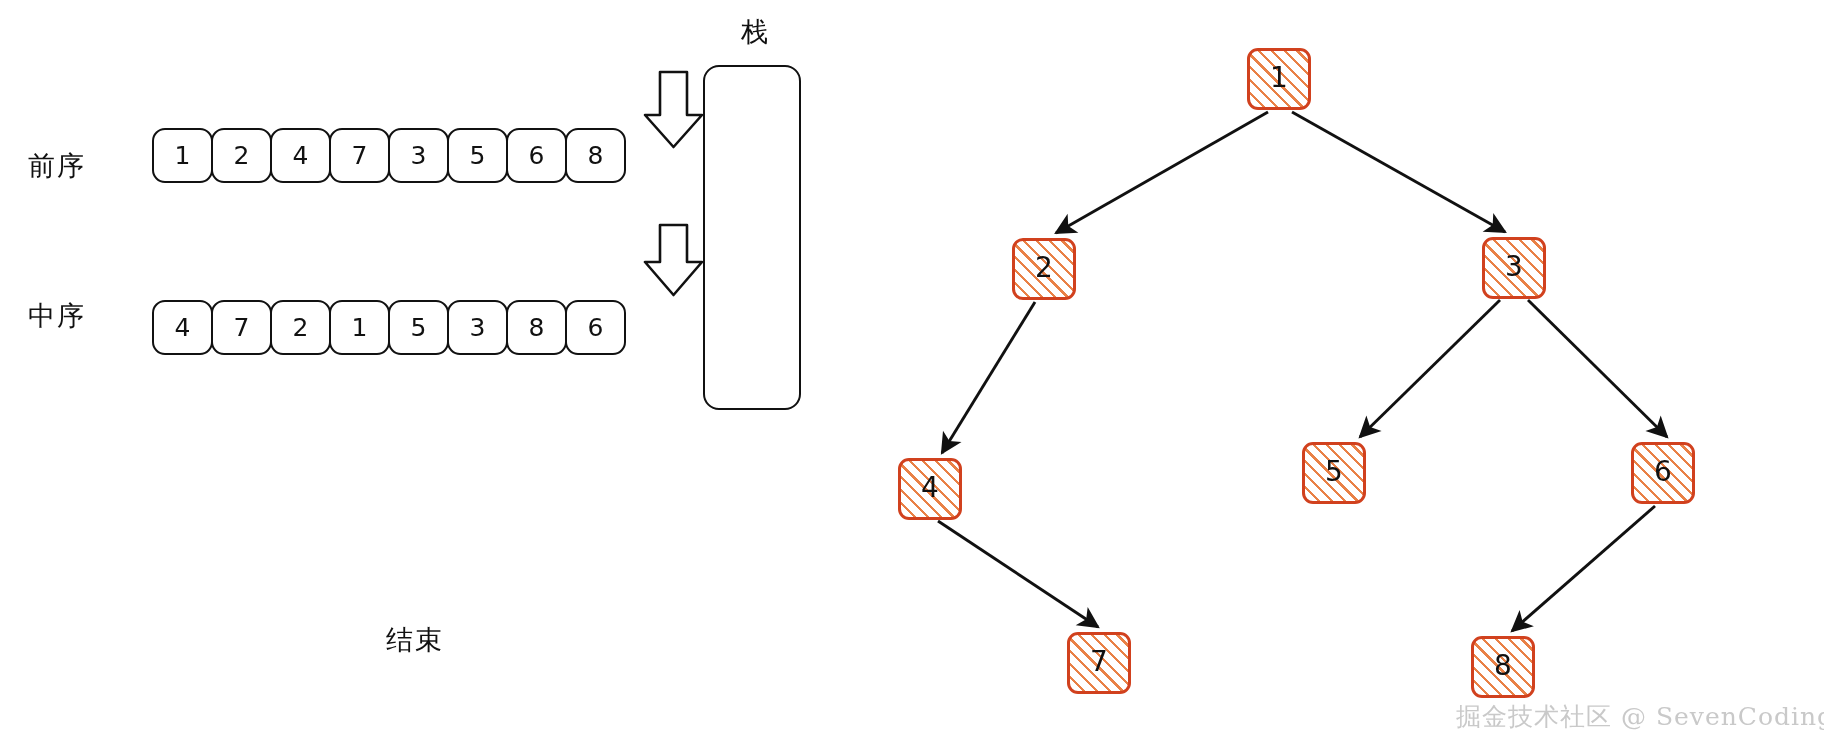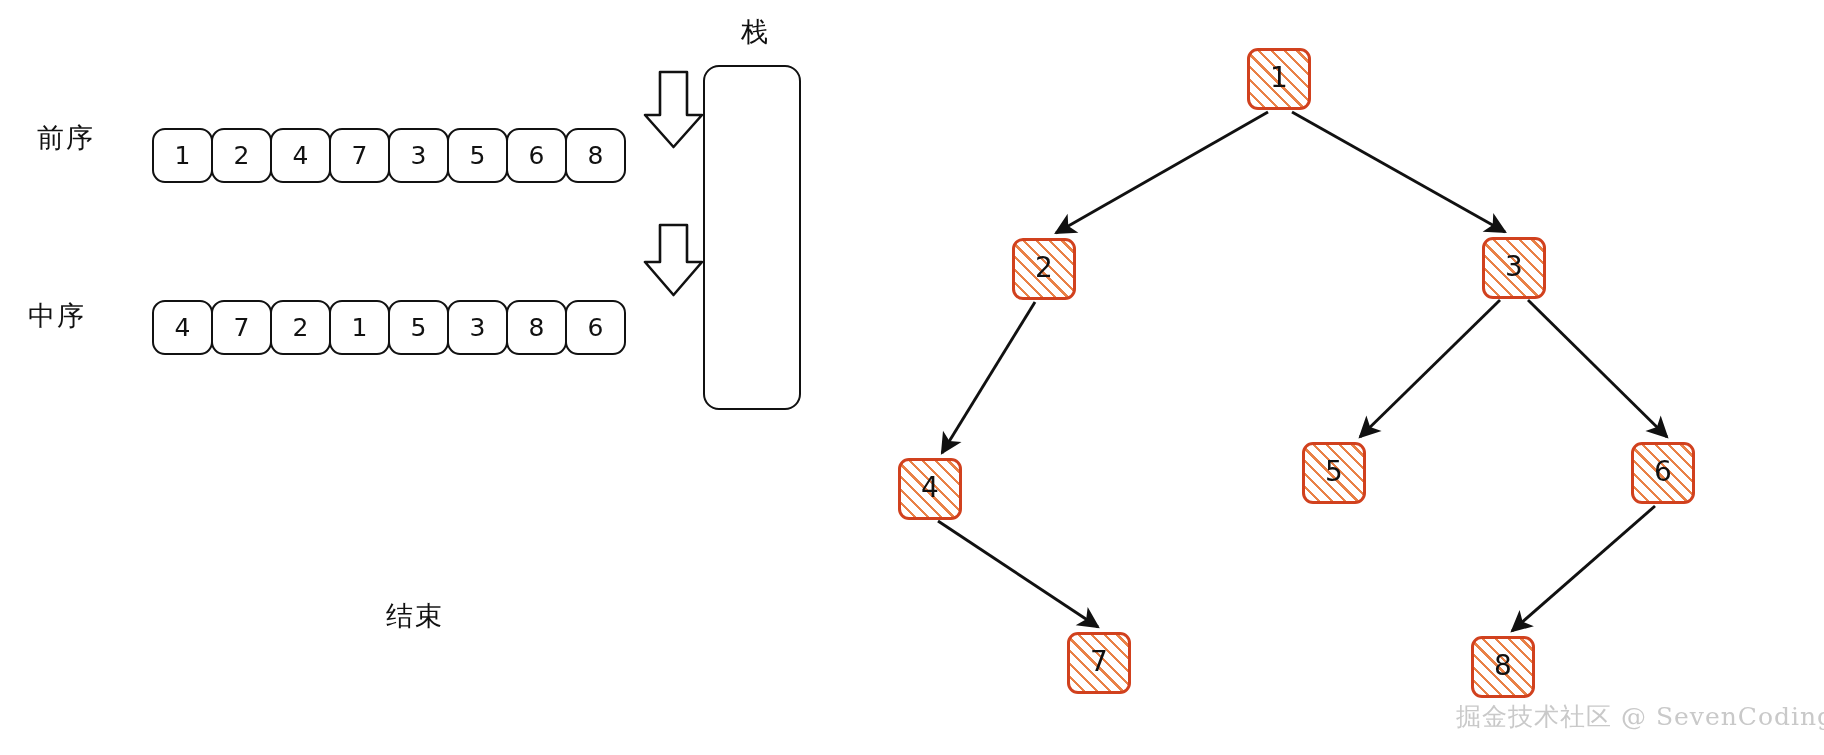--- a/index.html
+++ b/index.html
@@ -164,21 +164,21 @@
       <line x1="1528" y1="300" x2="1667" y2="437"></line>
 
       <line x1="938" y1="521" x2="1098" y2="627"></line>
 
       <line x1="1655" y1="506" x2="1512" y2="631"></line>
     </g>
   </svg>
 
   <div class="layer">
 
-    <div class="seq-label" style="left:28px; top:120px;margin-left:9px;">前序</div>
+    <div class="seq-label" style="left:28px; top:148px;">前序</div>
     <div class="seq-row" style="left:152px; top:128px;">
       <div class="seq-cell">1</div>
       <div class="seq-cell">2</div>
       <div class="seq-cell">4</div>
       <div class="seq-cell">7</div>
       <div class="seq-cell">3</div>
       <div class="seq-cell">5</div>
       <div class="seq-cell">6</div>
       <div class="seq-cell">8</div>
     </div>
@@ -195,21 +195,21 @@
       <div class="seq-cell">6</div>
     </div>
   </div>
 
   <div class="layer">
     <div class="stack-label" style="left:741px; top:14px;">栈</div>
     <div class="stack-box"></div>
   </div>
 
   <div class="layer">
-    <div class="end-text" style="left:386px; top:598px;">结束</div>
+    <div class="end-text" style="left:386px; top:622px;">结束</div>
   </div>
 
   <div class="layer">
     <div class="tnode" style="left:1247px; top:48px;">
       <span>1</span>
     </div>
     <div class="tnode" style="left:1012px; top:238px;">
       <span>2</span>
     </div>
     <div class="tnode" style="left:1482px; top:237px;">

